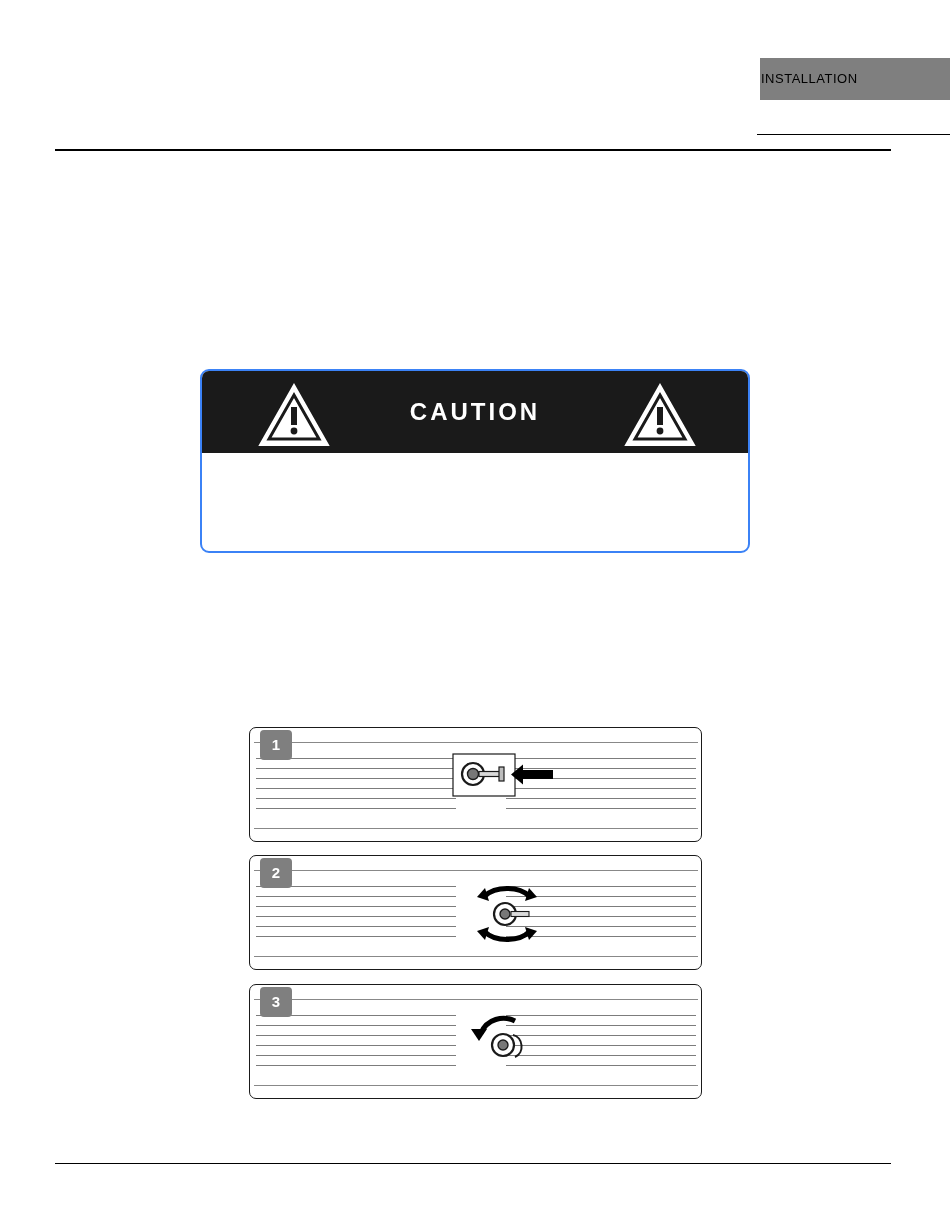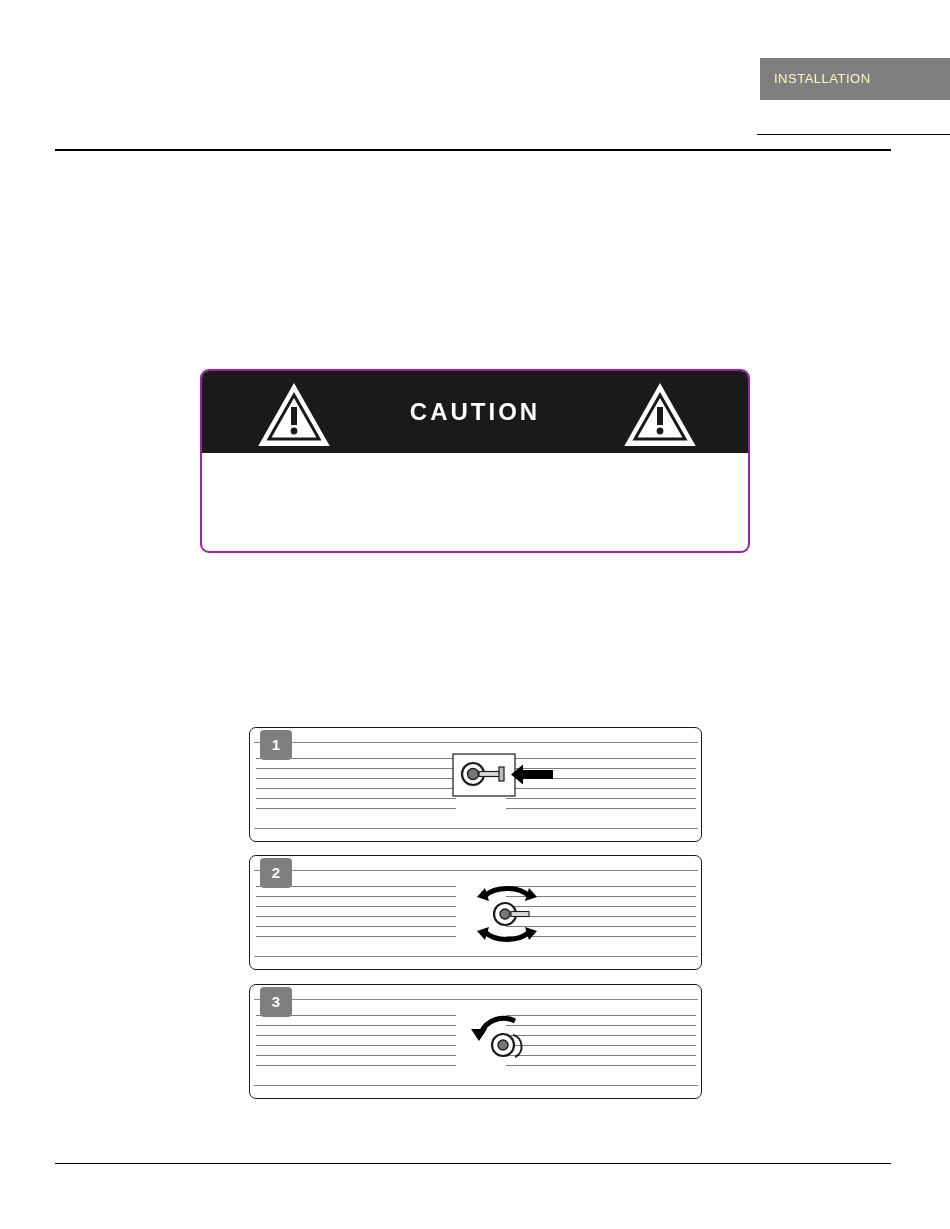--- a/index.html
+++ b/index.html
@@ -19,24 +19,24 @@
   
   .header-tab {
     position: absolute;
     top: 58px;
     left: 760px;
     width: 190px;
     height: 42px;
     background: #7f7f7f;
   }
   .header-tab-label {
-    color: #fef9c3;
+    color: #000000;
     font-size: 13px;
     line-height: 42px;
-    padding-left: 14px;
+    padding-left: 1px;
     letter-spacing: 0.5px;
   }
   .header-subrule {
     position: absolute;
     top: 134px;
     left: 757px;
     width: 193px;
     height: 0;
     border-top: 1px solid #000000;
   }
@@ -69,21 +69,21 @@
     margin: 0 0 11px 0;
   }
 
   
   .caution-box {
     position: absolute;
     top: 369px;
     left: 200px;
     width: 550px;
     height: 184px;
-    border: 2px solid #a21caf;
+    border: 2px solid #3b82f6;
     border-radius: 9px;
     box-sizing: border-box;
     overflow: hidden;
     background: #ffffff;
   }
   .caution-head {
     position: relative;
     height: 82px;
     background: #1a1a1a;
     display: flex;

